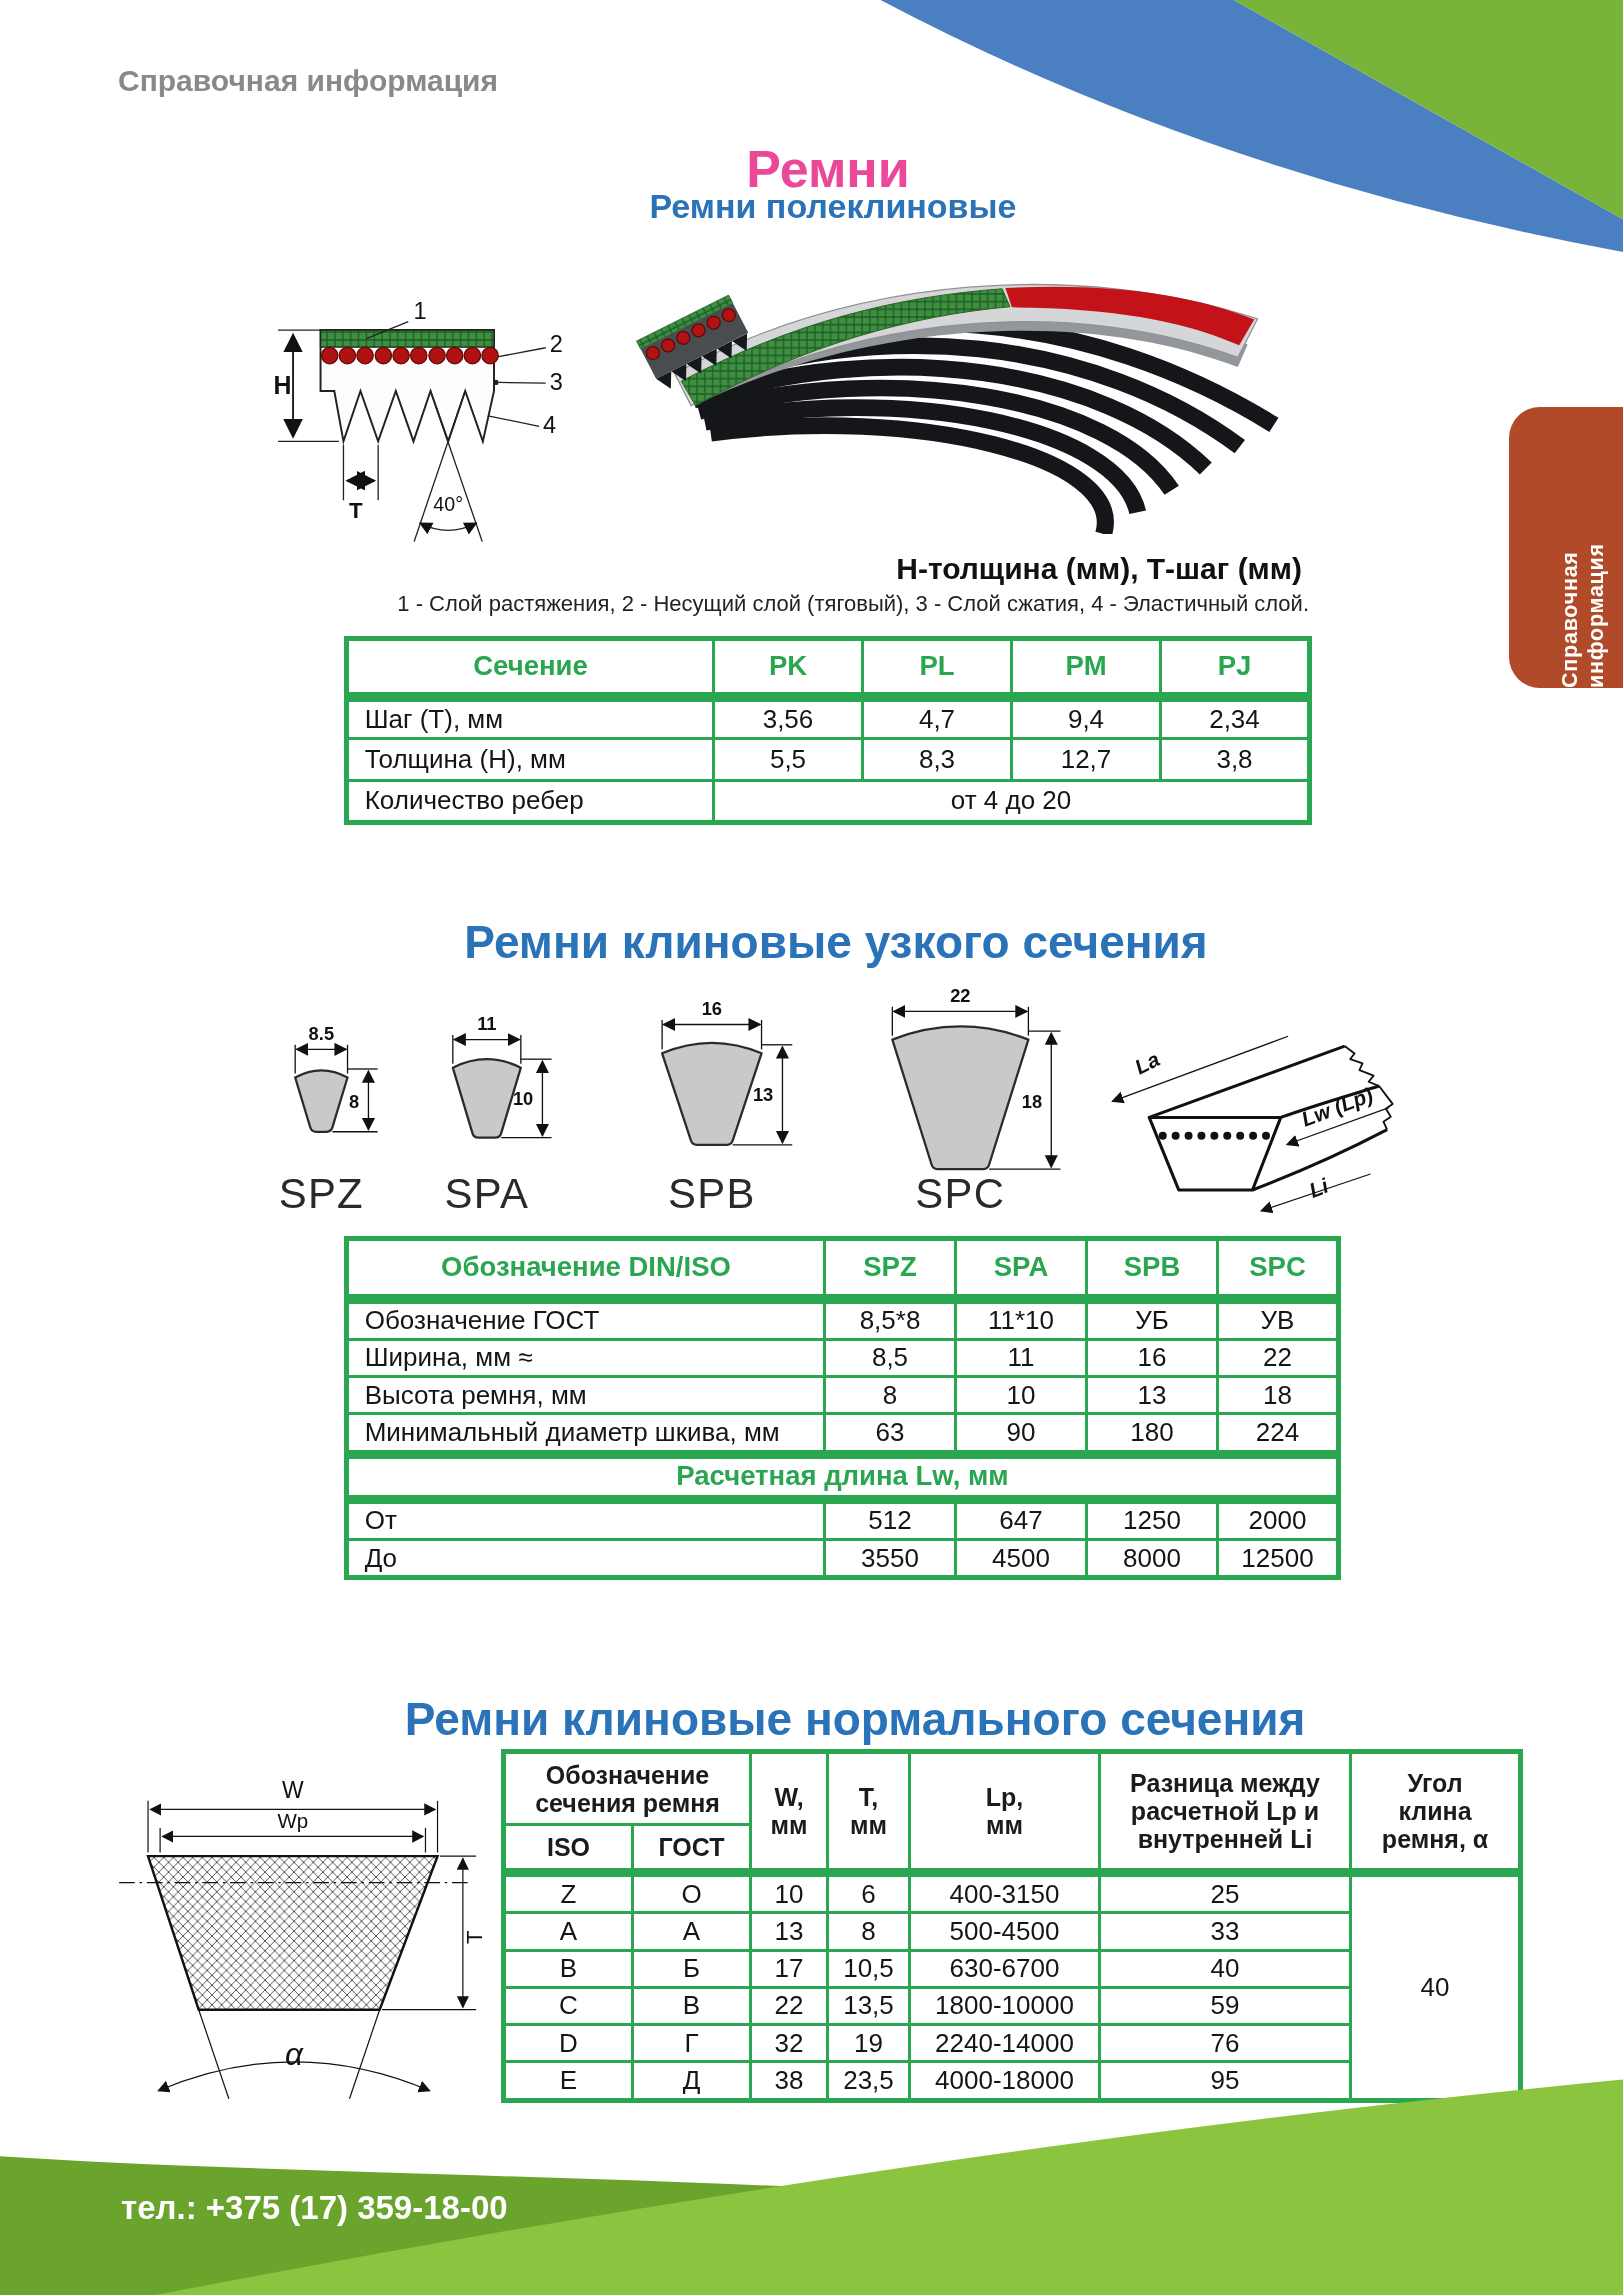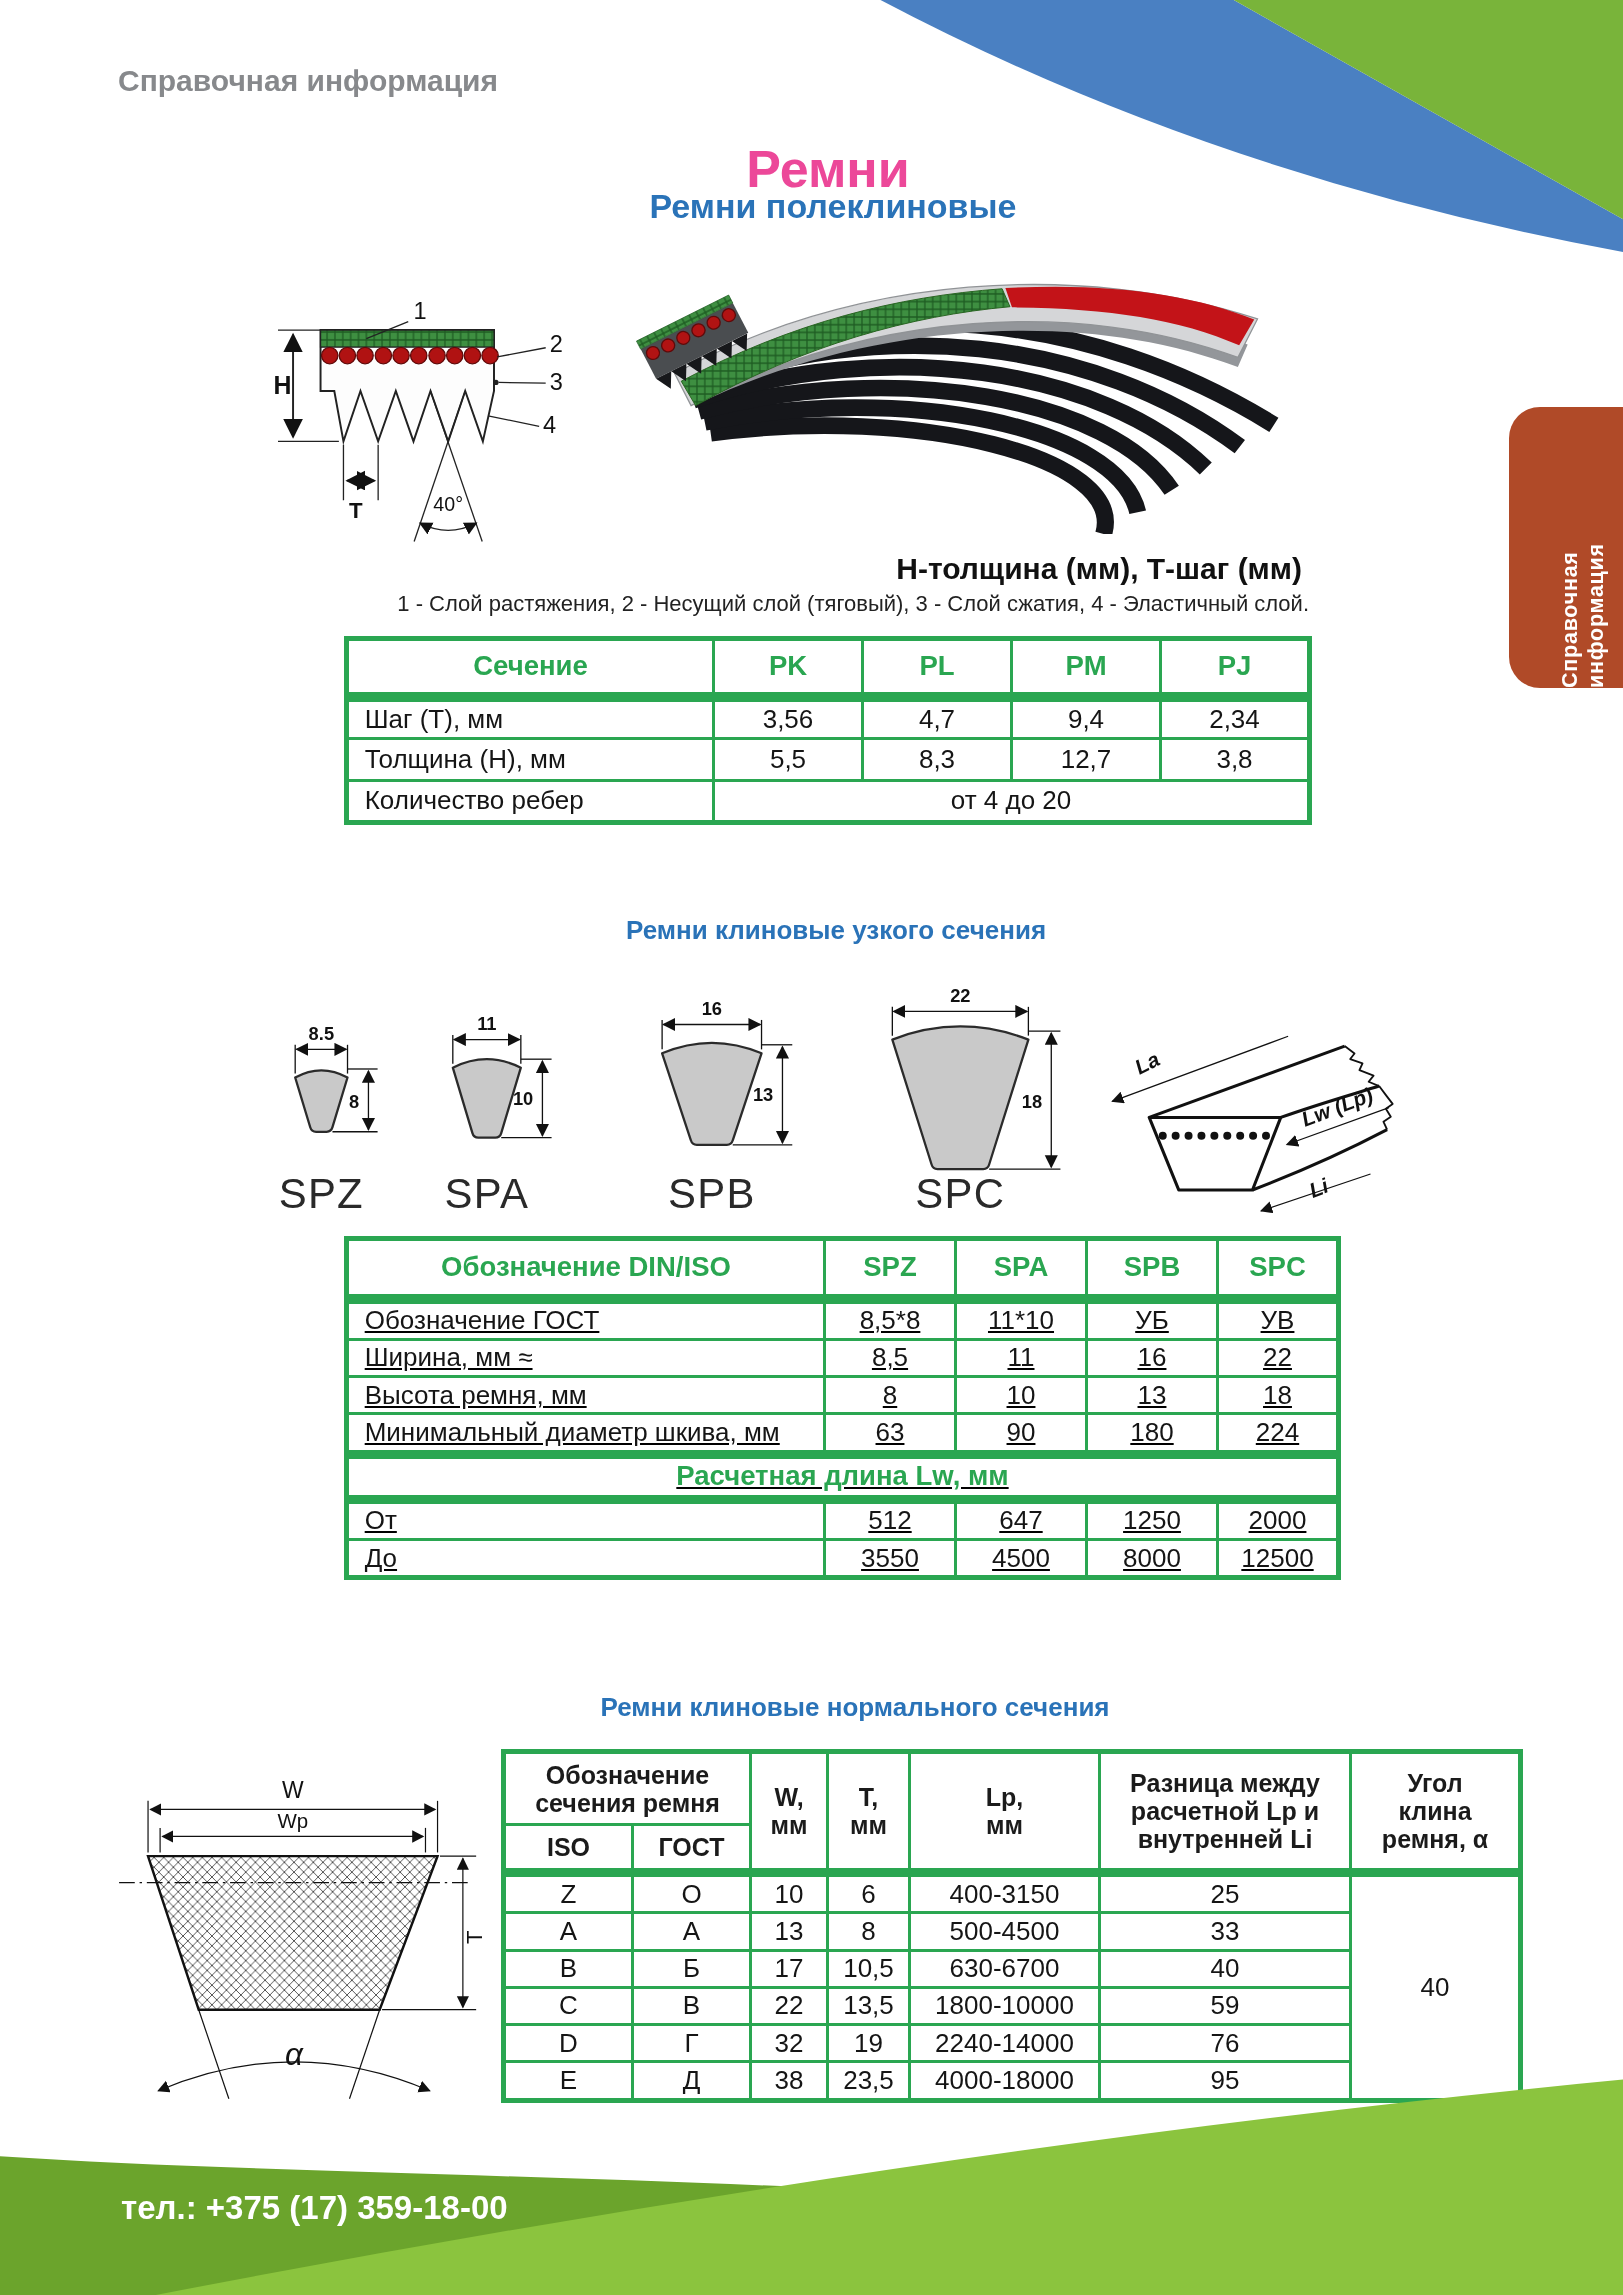--- a/index.html
+++ b/index.html
@@ -9,21 +9,21 @@
 
   
   #topdeco{position:absolute;left:838px;top:0;width:785px;height:275px;}
   #footdeco{position:absolute;left:0;top:2073px;width:1623px;height:223px;}
 
   .header-label{position:absolute;left:118px;top:64px;font-size:30px;font-weight:bold;color:#87898c;}
   .main-title{position:absolute;left:828px;top:139px;transform:translateX(-50%);
               font-size:52px;font-weight:bold;color:#ec4899;}
   .subtitle{position:absolute;left:833px;top:187px;transform:translateX(-50%);
             font-size:34px;font-weight:bold;color:#2a73b8;white-space:nowrap;}
-  .section-title{position:absolute;transform:translateX(-50%);font-size:26px;font-weight:bold;
+  .section-title{position:absolute;transform:translateX(-50%);font-size:46px;font-weight:bold;
                  color:#2a73b8;white-space:nowrap;}
   #sec2{left:836px;top:915px;}
   #sec3{left:855px;top:1692px;}
 
   .caption-bold{position:absolute;left:785px;top:552px;width:517px;text-align:right;
                 font-size:30px;font-weight:bold;color:#111;}
   .caption-legend{position:absolute;left:334px;top:591px;width:975px;text-align:right;
                   font-size:22px;color:#222;}
 
   .side-tab{position:absolute;right:-33px;top:407px;width:147px;height:281px;background:#b04a28;
@@ -43,21 +43,21 @@
   table.gtable td.hd{color:var(--green);font-weight:bold;font-size:27.5px;}
   table.gtable td.band{color:var(--green);font-weight:bold;font-size:27.5px;
                        border-top:9.2px solid var(--green);border-bottom:9.2px solid var(--green);}
   #table1{left:344px;top:636px;width:962px;}
   #table1 thead tr{height:58px;}
   #table1 thead td{border-bottom:10.5px solid var(--green);}
   #table1 tbody tr{height:42px;}
   #table2{left:344px;top:1236px;width:992px;}
   #table2 thead tr{height:60px;}
   #table2 thead td{border-bottom:10.5px solid var(--green);}
-  #table2 tbody tr{height:37px;text-decoration:underline;}
+  #table2 tbody tr{height:37px;}
   #table3{left:501px;top:1749px;width:1018px;}
   #table3 td{font-size:26px;}
   #table3 td.bhd{color:#1b1b1b;font-weight:bold;font-size:25px;white-space:pre-line;}
   #table3 tr.h1{height:73px;}
   #table3 tr.h2{height:48px;}
   #table3 tbody tr{height:37px;}
   #table3 thead tr.h2 td{border-bottom:9.2px solid var(--green);}
   #table3 thead td[rowspan]{border-bottom:9.2px solid var(--green);}
 
   svg text{font-family:"Liberation Sans",sans-serif;}

